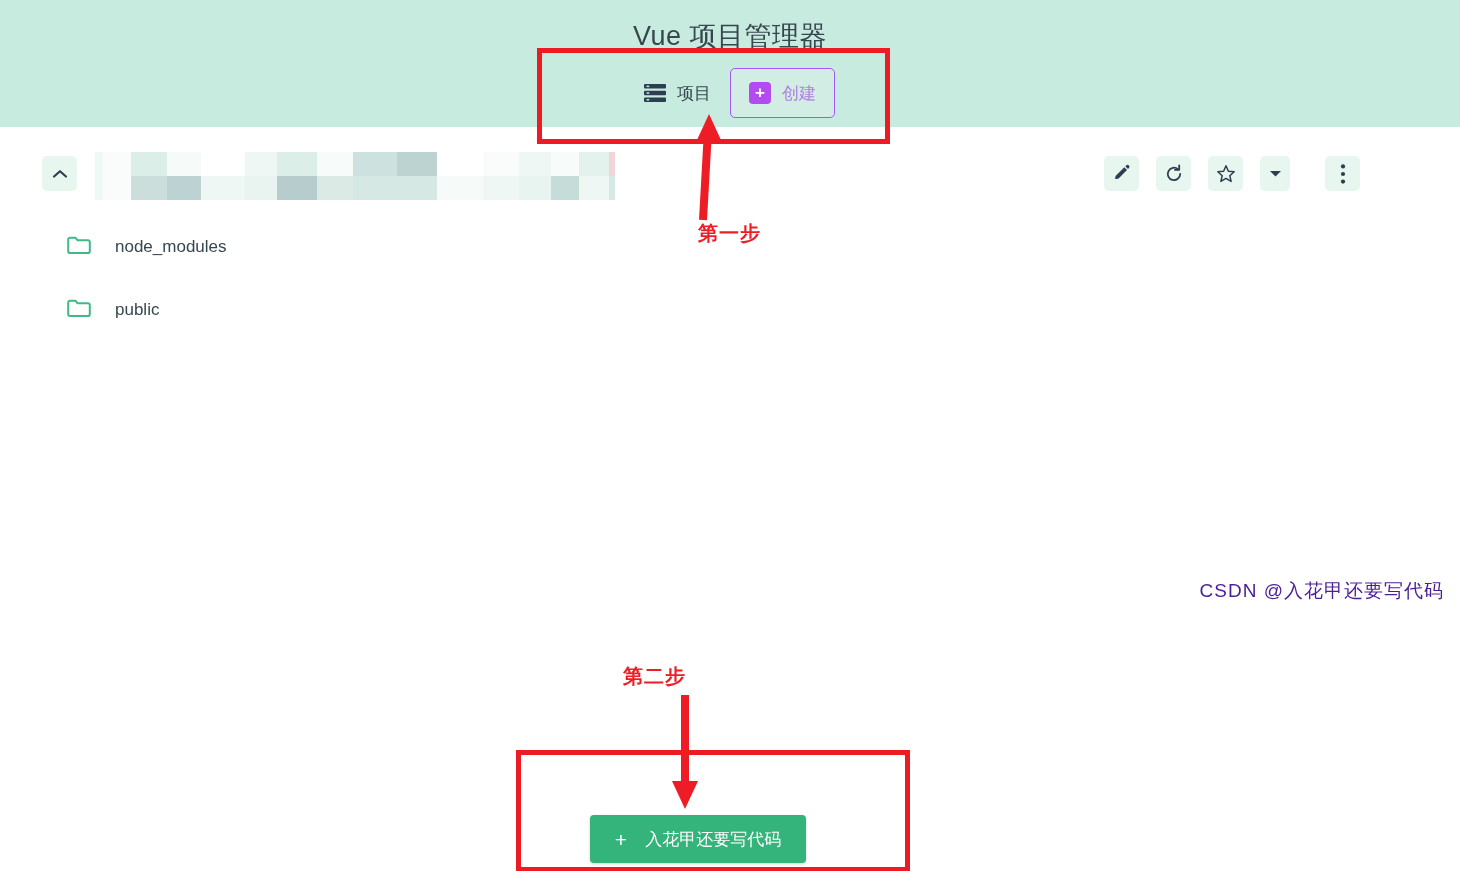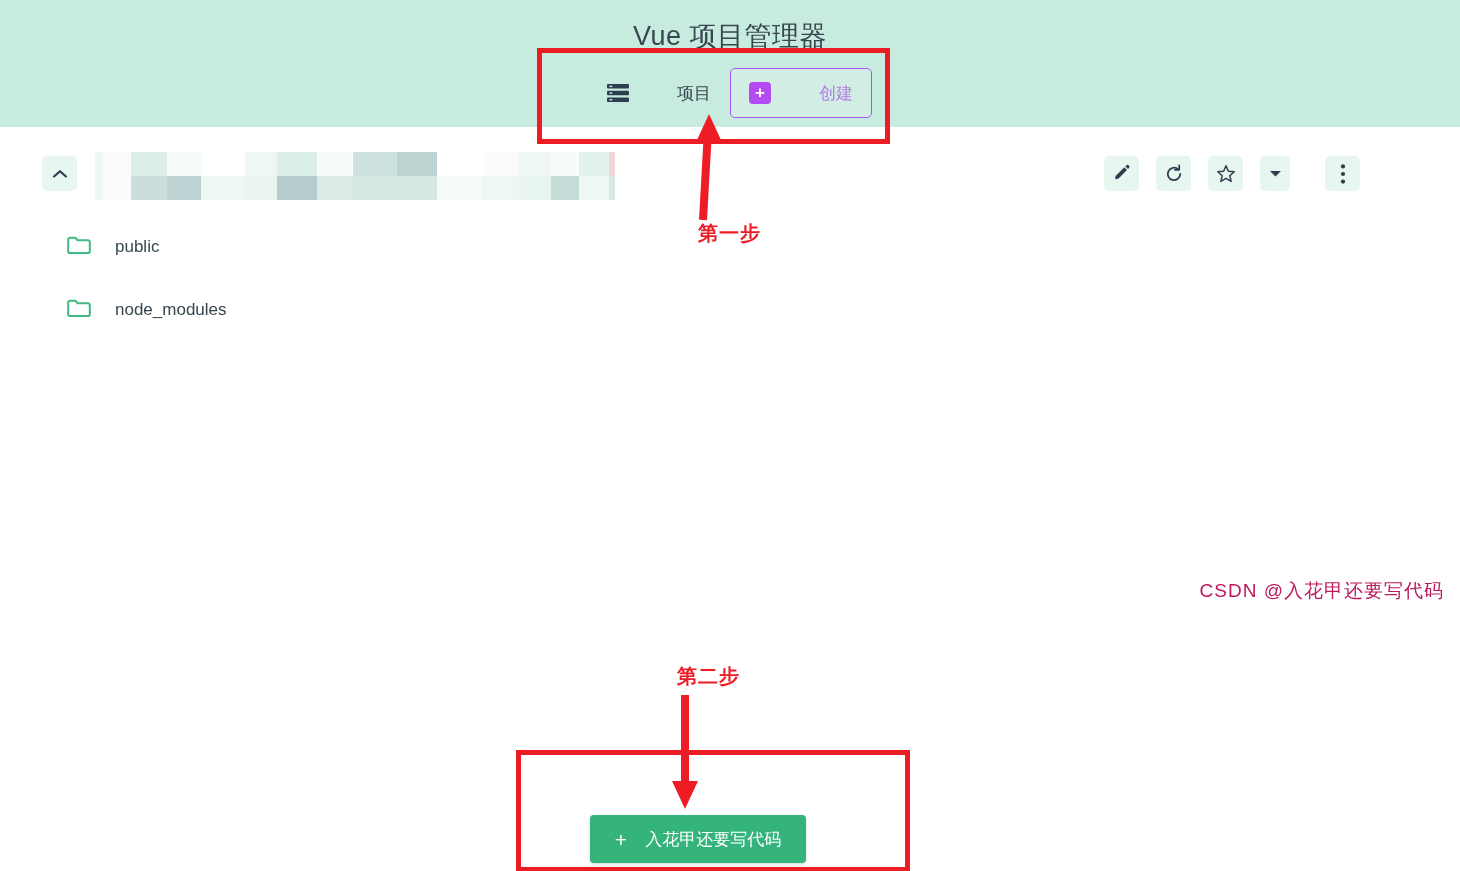--- a/index.html
+++ b/index.html
@@ -55,21 +55,21 @@
     cursor: pointer;
     border: 1px solid transparent;
     border-radius: 5px;
     background: transparent;
   }
   .nav-item.active {
     border-color: #a855f7;
     background: rgba(255,255,255,0.18);
     color: #b07de0;
   }
-  .nav-item .label { line-height: 1; margin-left: 37px; }
+  .nav-item .label { line-height: 1; }
 
   .ic-list {
     width: 22px; height: 18px;
     display: block;
   }
   .ic-box {
     width: 22px; height: 22px;
     border-radius: 4px;
     display: flex; align-items: center; justify-content: center;
     flex: 0 0 auto;
@@ -183,32 +183,32 @@
   .anno-label {
     position: absolute;
     color: #ee1c25;
     font-weight: bold;
     font-size: 20px;
     letter-spacing: 1px;
     pointer-events: none;
     white-space: nowrap;
   }
   #anno-label-step1 { left: 662px; top: 220px; margin-left: 36px; }
-  #anno-label-step2 { left: 677px; top: 663px; }
+  #anno-label-step2 { left: 623px; top: 663px; }
 
   .anno-arrow { position: absolute; pointer-events: none; }
   #anno-arrow-step1 { left: 672px; top: 112px; }
   #anno-arrow-step2 { left: 656px; top: 693px; }
 
   
   .watermark {
     position: absolute;
     right: 16px; bottom: 12px;
     font-size: 19px;
-    color: #be185d;
+    color: #4c1d95;
     letter-spacing: 1px;
     user-select: none;
   }
 </style>
 </head>
 <body>
 
 <div id="root">
 
   <div class="header">
@@ -323,30 +323,30 @@
   </div>
 
   <div class="file-list">
 
     <div class="file-row">
       <span>
         <svg width="24" height="20" viewBox="0 0 24 20">
           <path d="M1.2 4.5 A1.8 1.8 0 0 1 3 2.7 L8.4 2.7 L10.4 5.2 L21 5.2 A1.8 1.8 0 0 1 22.8 7 L22.8 16.2 A1.8 1.8 0 0 1 21 18 L3 18 A1.8 1.8 0 0 1 1.2 16.2 Z" stroke="#42b983" stroke-width="2" fill="none" stroke-linejoin="round"></path>
         </svg>
       </span>
-      <span class="file-name">public</span>
+      <span class="file-name">node_modules</span>
     </div>
 
     <div class="file-row">
       <span>
         <svg width="24" height="20" viewBox="0 0 24 20">
           <path d="M1.2 4.5 A1.8 1.8 0 0 1 3 2.7 L8.4 2.7 L10.4 5.2 L21 5.2 A1.8 1.8 0 0 1 22.8 7 L22.8 16.2 A1.8 1.8 0 0 1 21 18 L3 18 A1.8 1.8 0 0 1 1.2 16.2 Z" stroke="#42b983" stroke-width="2" fill="none" stroke-linejoin="round"></path>
         </svg>
       </span>
-      <span class="file-name">node_modules</span>
+      <span class="file-name">public</span>
     </div>
 
 
   </div>
 
   <button class="create-here-btn">
     <span class="plus-sign">+</span>
     <span>入花甲还要写代码</span>
   </button>
 

